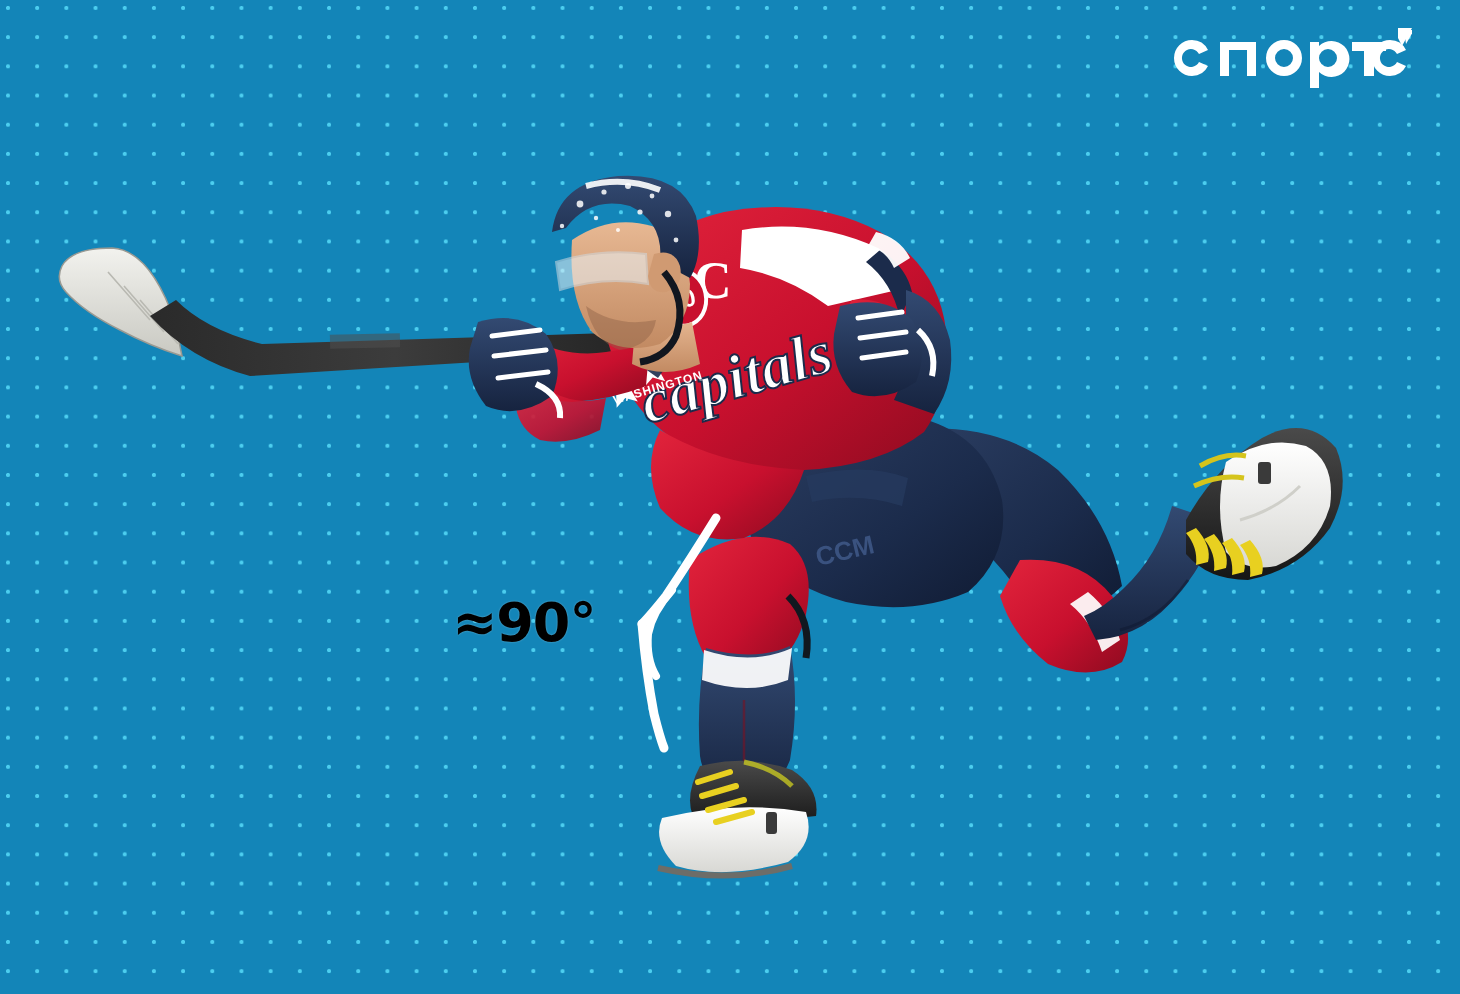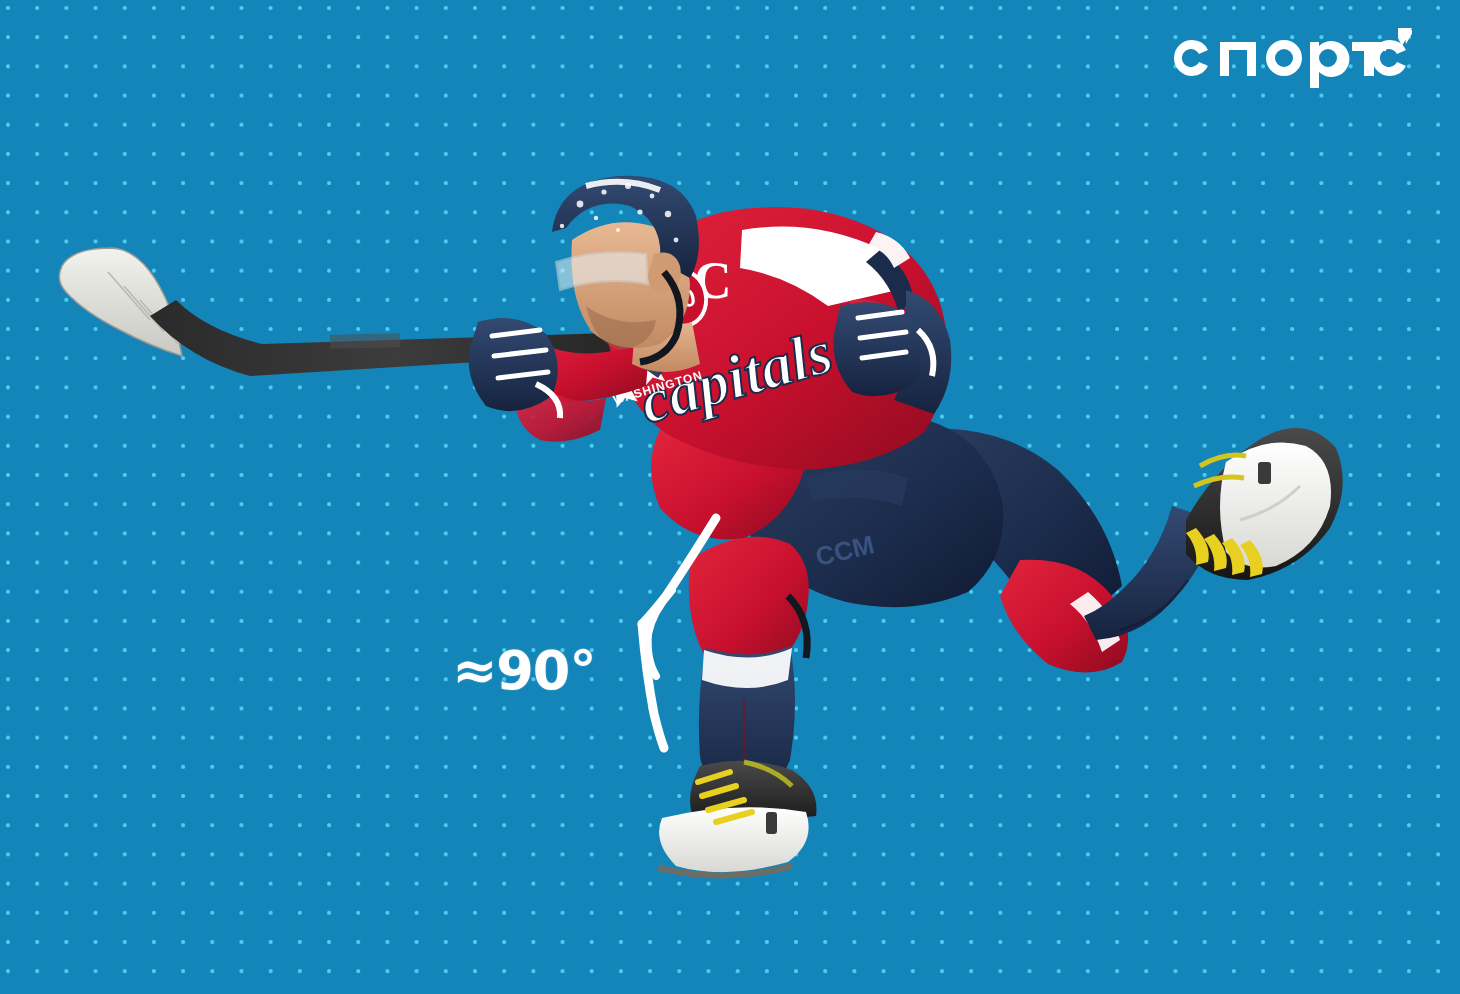--- a/index.html
+++ b/index.html
@@ -56,30 +56,29 @@
     fill: none;
     stroke: #ffffff;
     stroke-linecap: round;
     stroke-linejoin: round;
   }
   
   #angle-label {
     position: absolute;
     left: 452px;
     top: 596px;
-    color: #ffffff;
+    color: #000000;
     font-family: "DejaVu Sans", "Liberation Sans", sans-serif;
     font-size: 54px;
     font-weight: 700;
     letter-spacing: -1px;
     line-height: 1;
     white-space: nowrap;
     z-index: 35;
     text-shadow: 0 0 2px rgba(255,255,255,.35);
-    margin-top: 48px;
   }
 </style>
 </head>
 <body>
 
 <div id="stage" style="background-color: rgb(19, 133, 184); width: 1460px; height: 994px;">
 
   
   <div id="dots" style="background-image: radial-gradient(circle at 2px 2px, rgb(79, 210, 242) 1.7px, rgba(0, 0, 0, 0) 2.4px);"></div>
 

